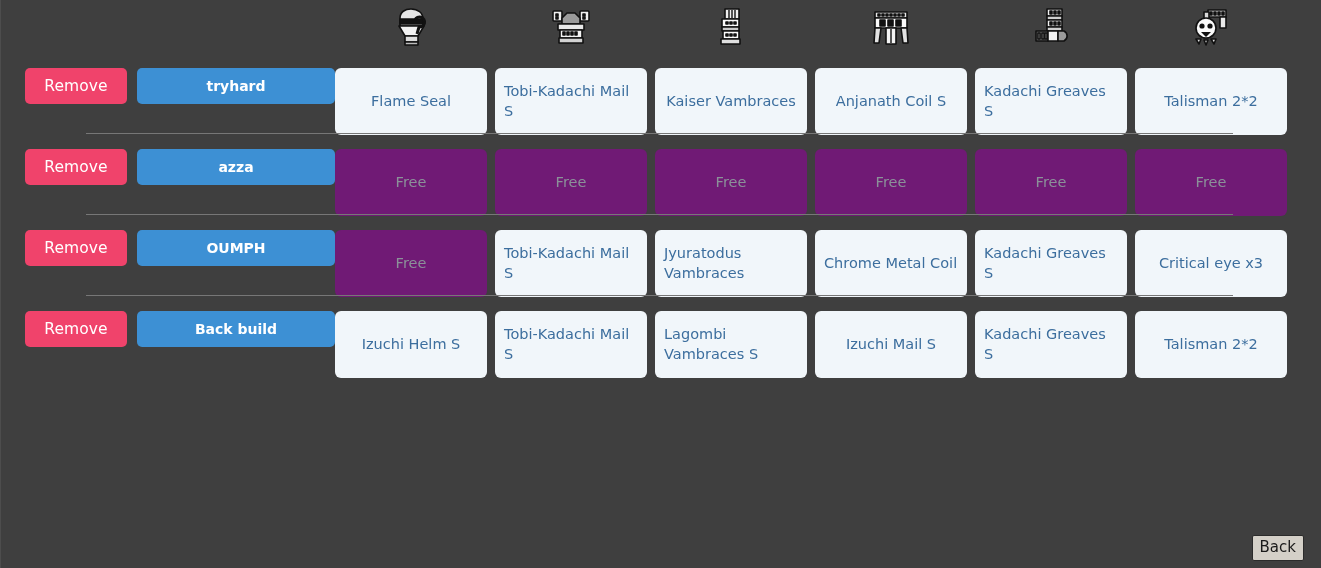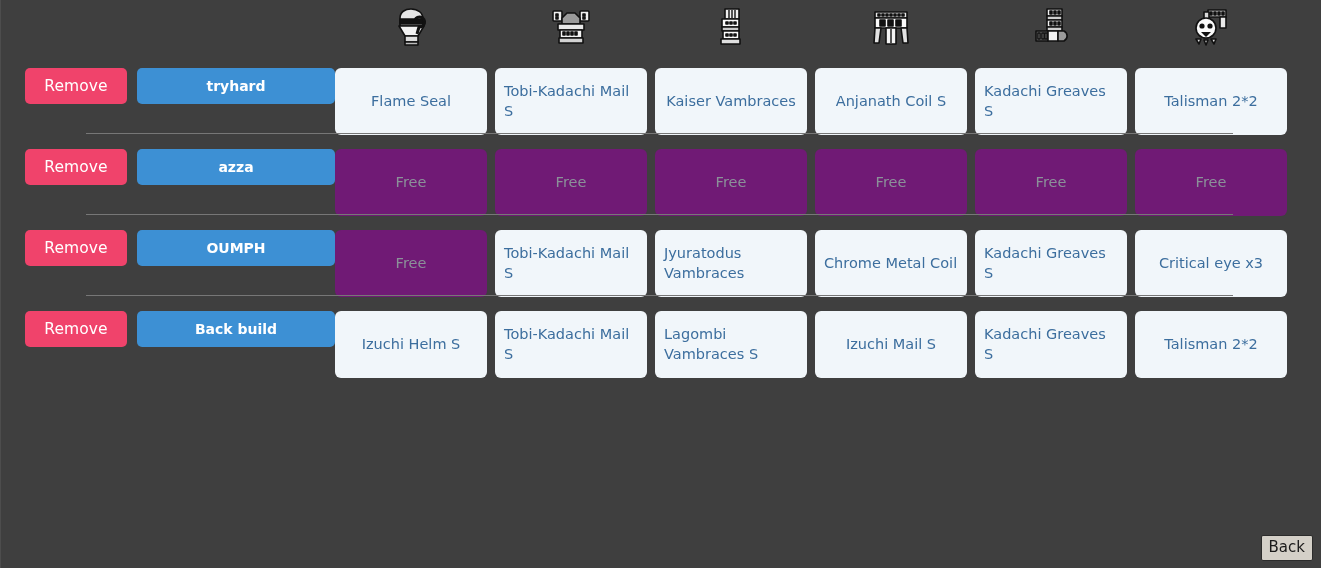--- a/index.html
+++ b/index.html
@@ -114,21 +114,21 @@
     position: absolute;
     left: 85px;
     width: 1147px;
     height: 1px;
     background: #777777;
   }
 
   
   #back-button {
     position: absolute;
-    right: 8px;
+    right: 17px;
     bottom: 7px;
     background: #d4d0c8;
     color: #1a1a1a;
     border: 1px solid #2b2b2b;
     border-radius: 2px;
     font-size: 15px;
     font-family: "DejaVu Sans", "Liberation Sans", sans-serif;
     padding: 3px 7px 4px 7px;
     cursor: pointer;
     line-height: 1.15;

